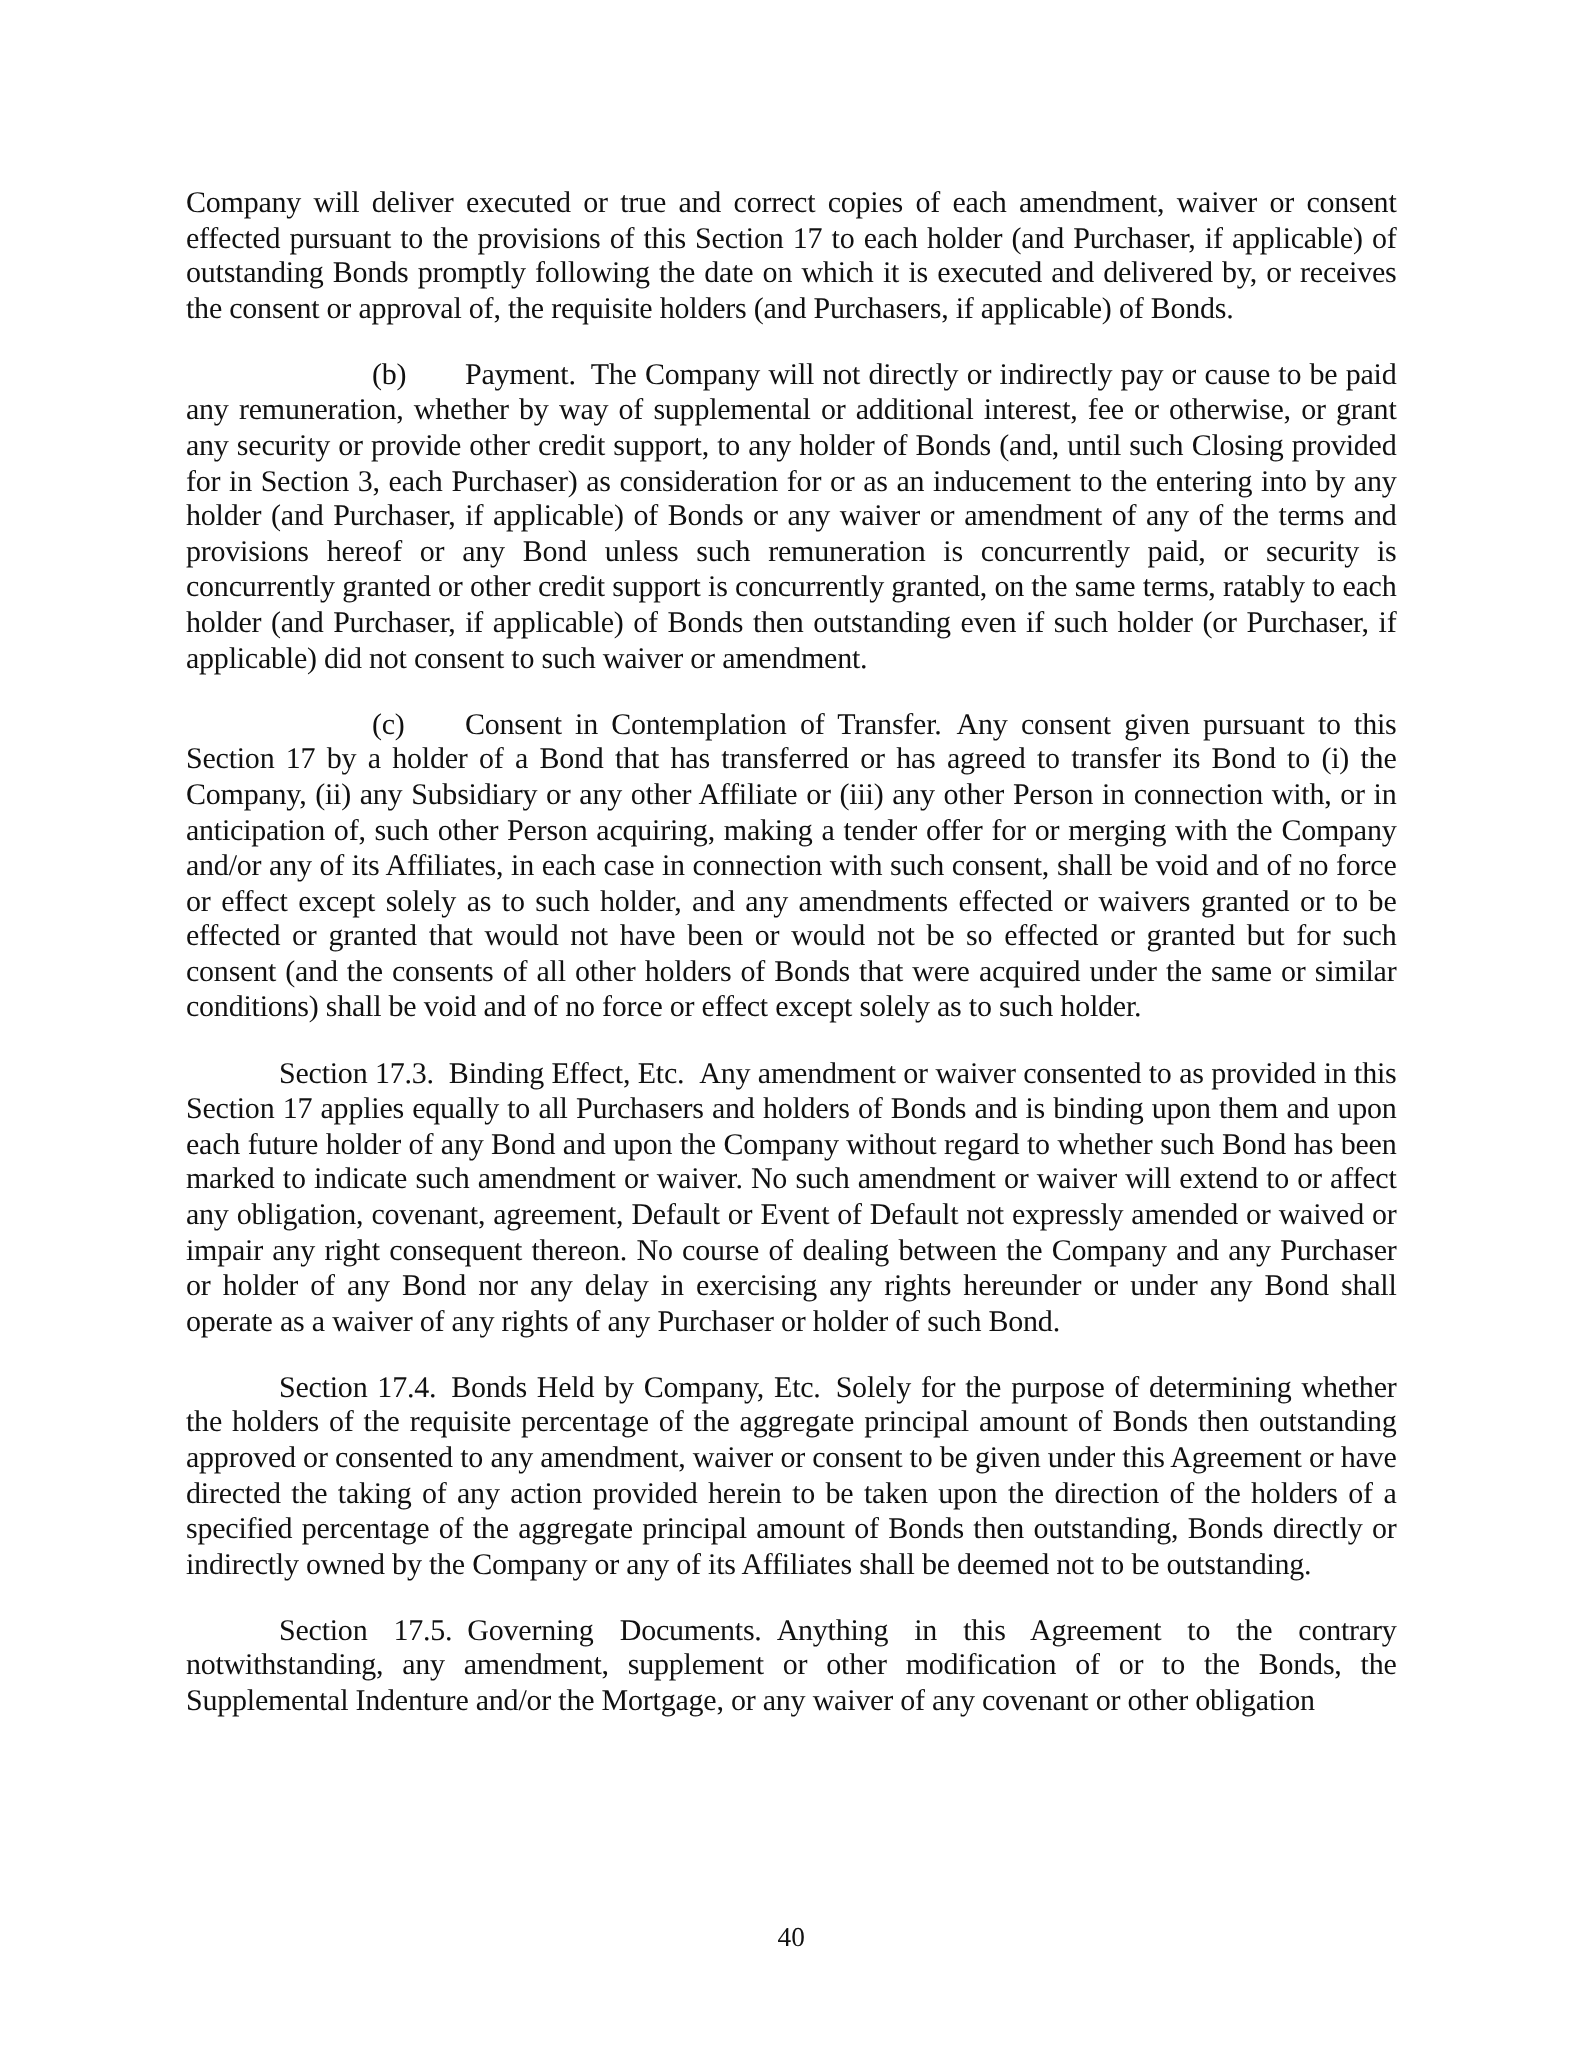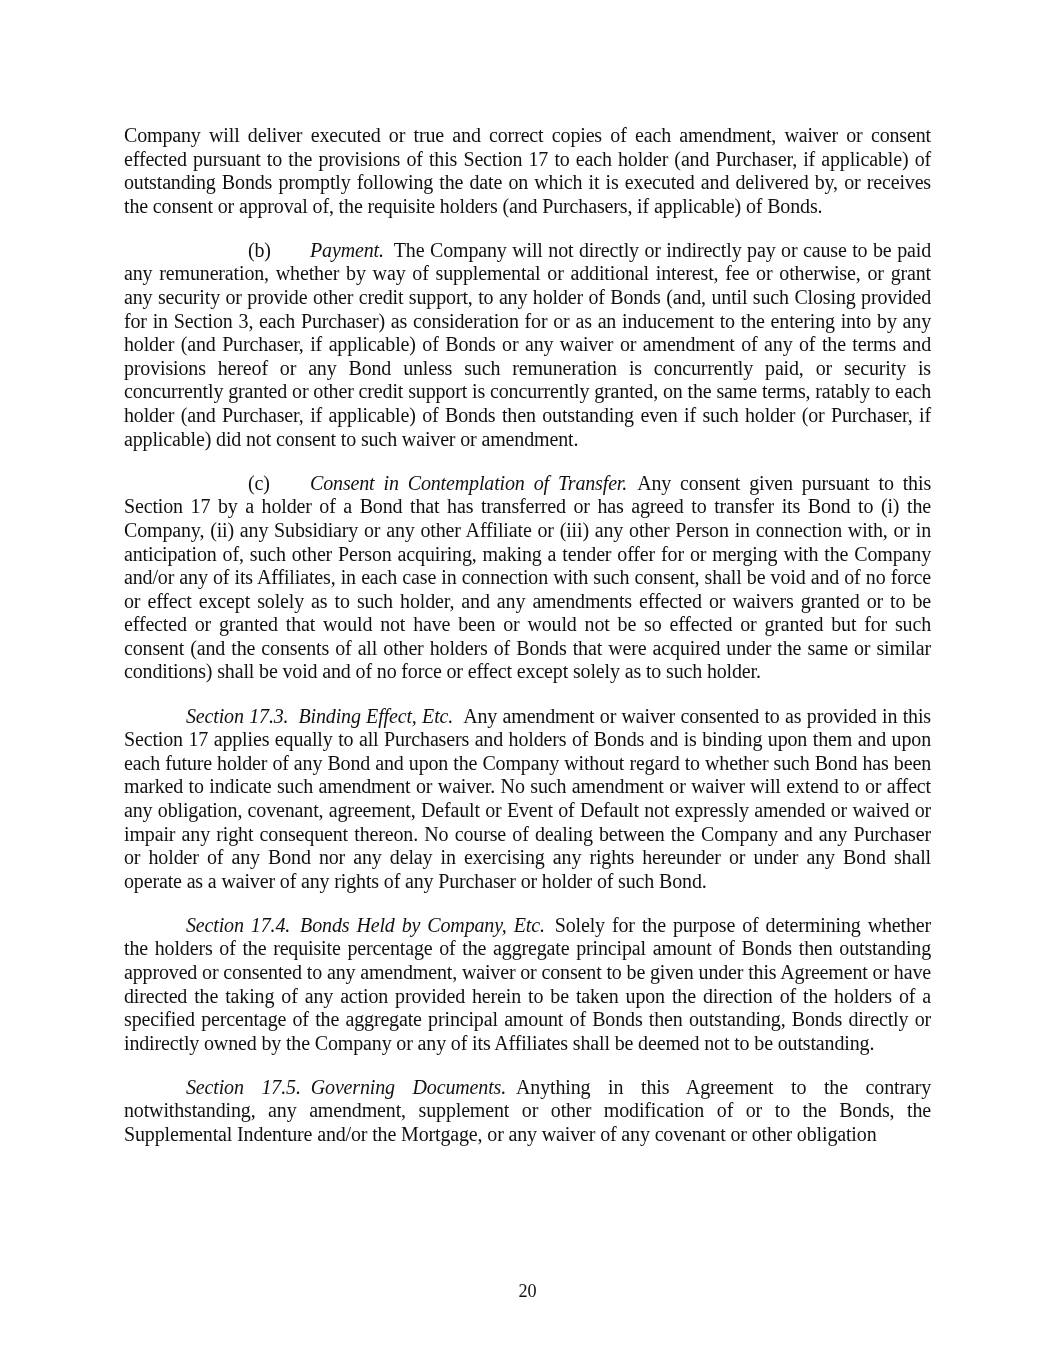--- a/index.html
+++ b/index.html
@@ -33,21 +33,20 @@
     }
     .para.section {
       text-indent: 62px;
     }
     .marker {
       display: inline-block;
       width: 62px;
       text-indent: 0;
     }
     .heading {
-      font-style: italic;
     }
     .gap {
       display: inline-block;
       width: 10px;
     }
     .page-number {
       position: absolute;
       left: 0;
       width: 1055px;
       top: 1279px;
@@ -68,13 +67,13 @@
   <p class="para subsection"><span class="marker">(c)</span><span class="heading">Consent in Contemplation of Transfer.</span><span class="gap"></span><span>Any consent given pursuant to this Section 17 by a holder of a Bond that has transferred or has agreed to transfer its Bond to (i) the Company, (ii) any Subsidiary or any other Affiliate or (iii) any other Person in connection with, or in anticipation of, such other Person acquiring, making a tender offer for or merging with the Company and/or any of its Affiliates, in each case in connection with such consent, shall be void and of no force or effect except solely as to such holder, and any amendments effected or waivers granted or to be effected or granted that would not have been or would not be so effected or granted but for such consent (and the consents of all other holders of Bonds that were acquired under the same or similar conditions) shall be void and of no force or effect except solely as to such holder.</span></p>
 
   <p class="para section"><span class="heading">Section 17.3.</span><span class="gap"></span><span class="heading">Binding Effect, Etc.</span><span class="gap"></span><span>Any amendment or waiver consented to as provided in this Section 17 applies equally to all Purchasers and holders of Bonds and is binding upon them and upon each future holder of any Bond and upon the Company without regard to whether such Bond has been marked to indicate such amendment or waiver. No such amendment or waiver will extend to or affect any obligation, covenant, agreement, Default or Event of Default not expressly amended or waived or impair any right consequent thereon. No course of dealing between the Company and any Purchaser or holder of any Bond nor any delay in exercising any rights hereunder or under any Bond shall operate as a waiver of any rights of any Purchaser or holder of such Bond.</span></p>
 
   <p class="para section"><span class="heading">Section 17.4.</span><span class="gap"></span><span class="heading">Bonds Held by Company, Etc.</span><span class="gap"></span><span>Solely for the purpose of determining whether the holders of the requisite percentage of the aggregate principal amount of Bonds then outstanding approved or consented to any amendment, waiver or consent to be given under this Agreement or have directed the taking of any action provided herein to be taken upon the direction of the holders of a specified percentage of the aggregate principal amount of Bonds then outstanding, Bonds directly or indirectly owned by the Company or any of its Affiliates shall be deemed not to be outstanding.</span></p>
 
   <p class="para section"><span class="heading">Section 17.5.</span><span class="gap"></span><span class="heading">Governing Documents.</span><span class="gap"></span><span>Anything in this Agreement to the contrary notwithstanding, any amendment, supplement or other modification of or to the Bonds, the Supplemental Indenture and/or the Mortgage, or any waiver of any covenant or other obligation</span></p>
 
 </div>
 
-<div class="page-number">20</div>
+<div class="page-number">40</div>
 
 </body></html>

